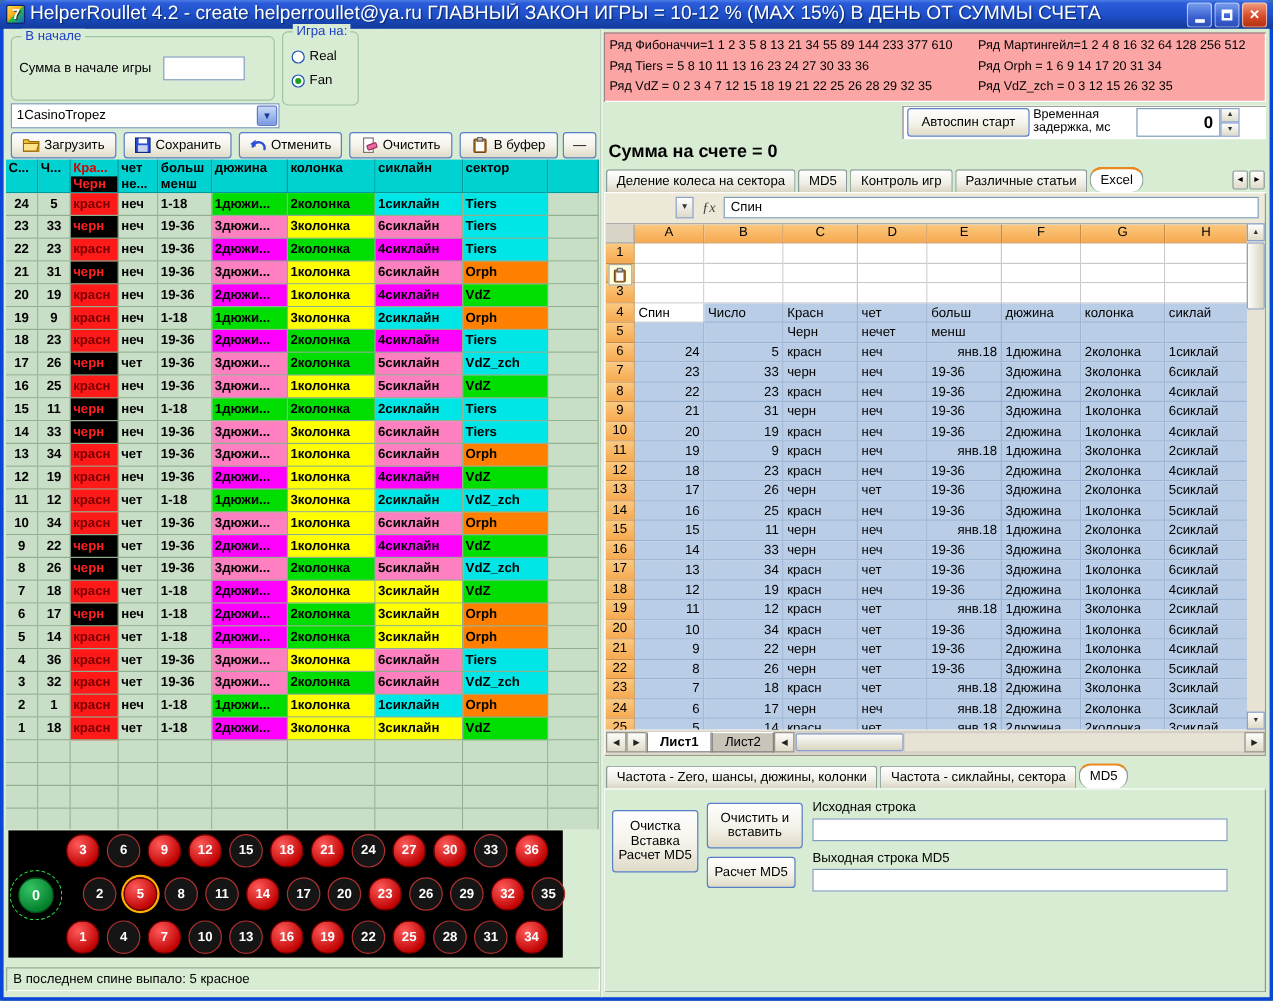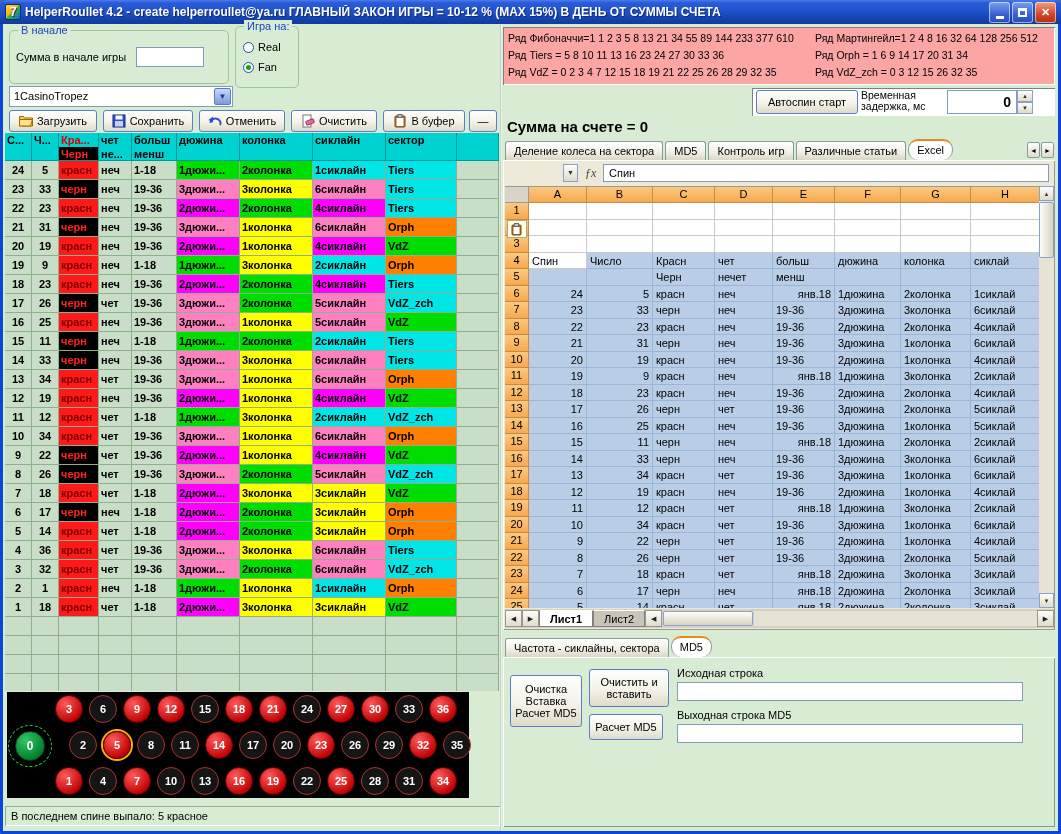--- a/index.html
+++ b/index.html
@@ -5,21 +5,21 @@
   * { margin:0; padding:0; box-sizing:border-box; }
   html,body { width:1061px; height:834px; overflow:hidden; }
   body { font-family:"Liberation Sans",sans-serif; background:#3A6EA5; }
   .win { position:relative; width:1061px; height:834px; background:#0A46D8; border-radius:6px 6px 2px 2px; overflow:hidden; }
   .titlebar { position:absolute; left:0; top:0; width:1061px; height:24px;
     background:linear-gradient(180deg,#4A7CE8 0%,#2A5AD8 12%,#2153CE 45%,#1440A8 85%,#123A9C 100%);
     display:flex; align-items:center; padding:0 5px; }
   .app-icon { width:16px; height:16px; margin-right:4px; border-radius:2px;
     background:linear-gradient(135deg,#FFE14A 0%,#FFA81E 45%,#2BBF3A 50%,#1263D8 100%); border:1px solid #0A2A70; position:relative;}
   .app-icon::after{content:"7";position:absolute;left:4px;top:0px;font-size:12px;font-weight:bold;color:#FFF;text-shadow:1px 1px 0 #333;}
-  .title-text { flex:1; color:#FFF; font-size:12px; font-weight:bold; text-shadow:1px 1px 1px #0A2A70; white-space:nowrap; overflow:hidden; }
+  .title-text { flex:1; color:#FFF; font-size:16px; font-weight:normal; text-shadow:1px 1px 1px #0A2A70; white-space:nowrap; overflow:hidden; }
   .tb-btns { display:flex; gap:2px; }
   .tb-btn { width:21px; height:21px; border-radius:3px; display:flex; align-items:center; justify-content:center;
     box-shadow:inset 0 0 0 1px rgba(255,255,255,0.55); color:#FFF; font-size:11px; font-weight:bold; cursor:default;}
   .tb-btn.min,.tb-btn.max { background:linear-gradient(180deg,#7AA0EF,#3A60D0 60%,#2A4CB8); }
   .tb-btn.close { background:linear-gradient(180deg,#F0A086,#D84A28 55%,#B03010); }
   .g-min{display:block;width:8px;height:3px;background:#FFF;margin-top:10px;}
   .g-max{display:block;width:9px;height:9px;border:2px solid #FFF;border-top-width:3px;}
   .content { position:absolute; left:3px; top:24px; width:1055px; height:807px; background:#D8ECD4; }
   .vsep { position:absolute; left:497px; top:0; width:2px; height:807px; background:linear-gradient(90deg,#AFC6AC,#FFFFFF); }
 
@@ -996,20 +996,21 @@
         <div class="stab active">Лист1</div>
         <div class="stab">Лист2</div>
         <div class="navb">◀</div>
         <div class="hthumb"></div>
         <div class="htrack"></div>
         <div class="navb">▶</div>
       </div>
     </div>
 
     <div class="tabstrip" style="left:502px;top:612px;height:21px;">
+      <div class="tab">Частота - Zero, шансы, дюжины, колонки</div>
       <div class="tab">Частота - сиклайны, сектора</div>
       <div class="tab active">MD5</div>
     </div>
 
     <div class="botpanel">
       <div class="mbtn" style="left:7px;top:18px;width:72px;height:52px;">
         <div>Очистка</div>
         <div>Вставка</div>
         <div>Расчет MD5</div>
       </div>

